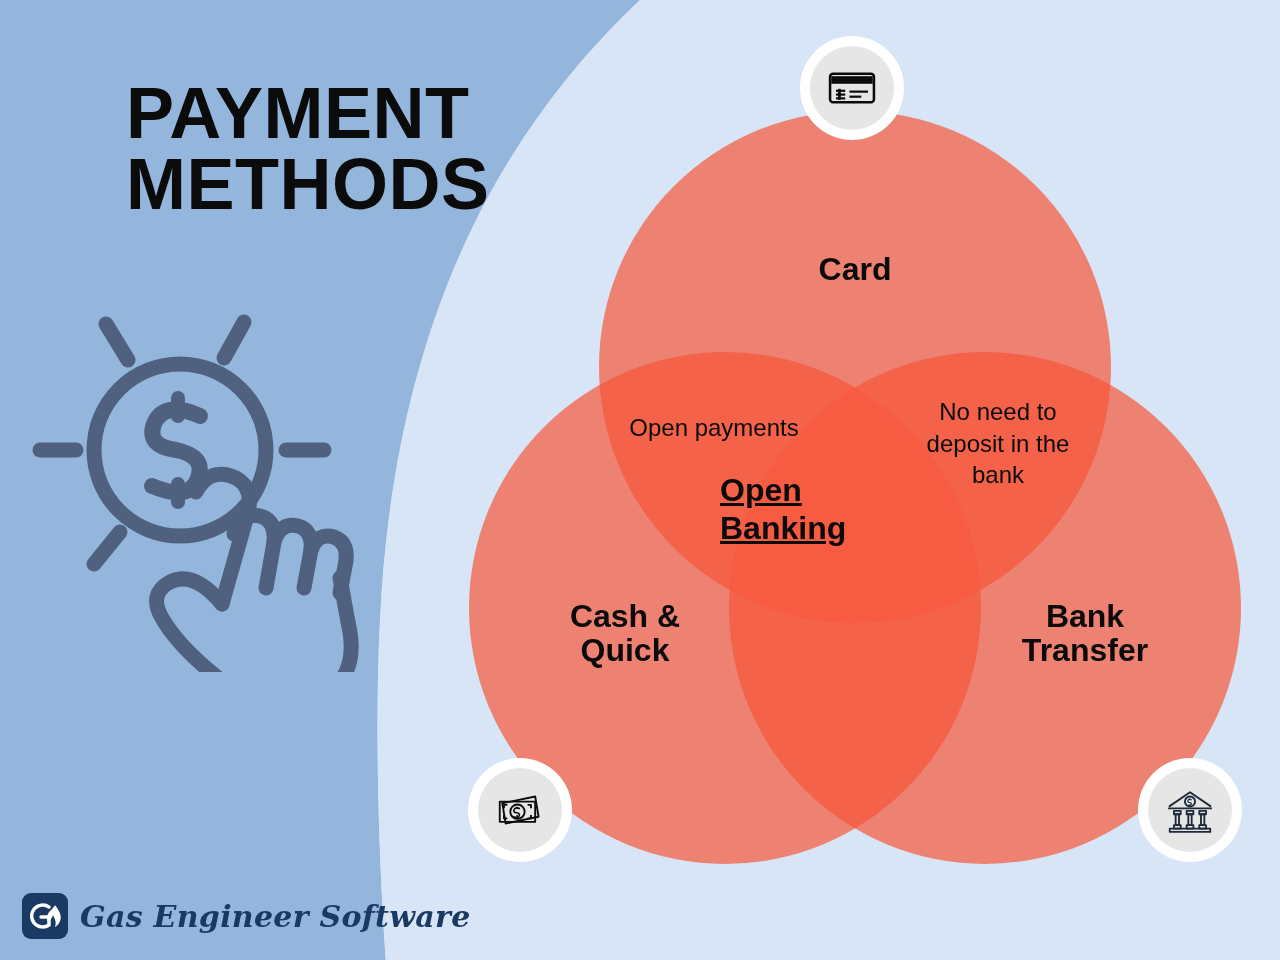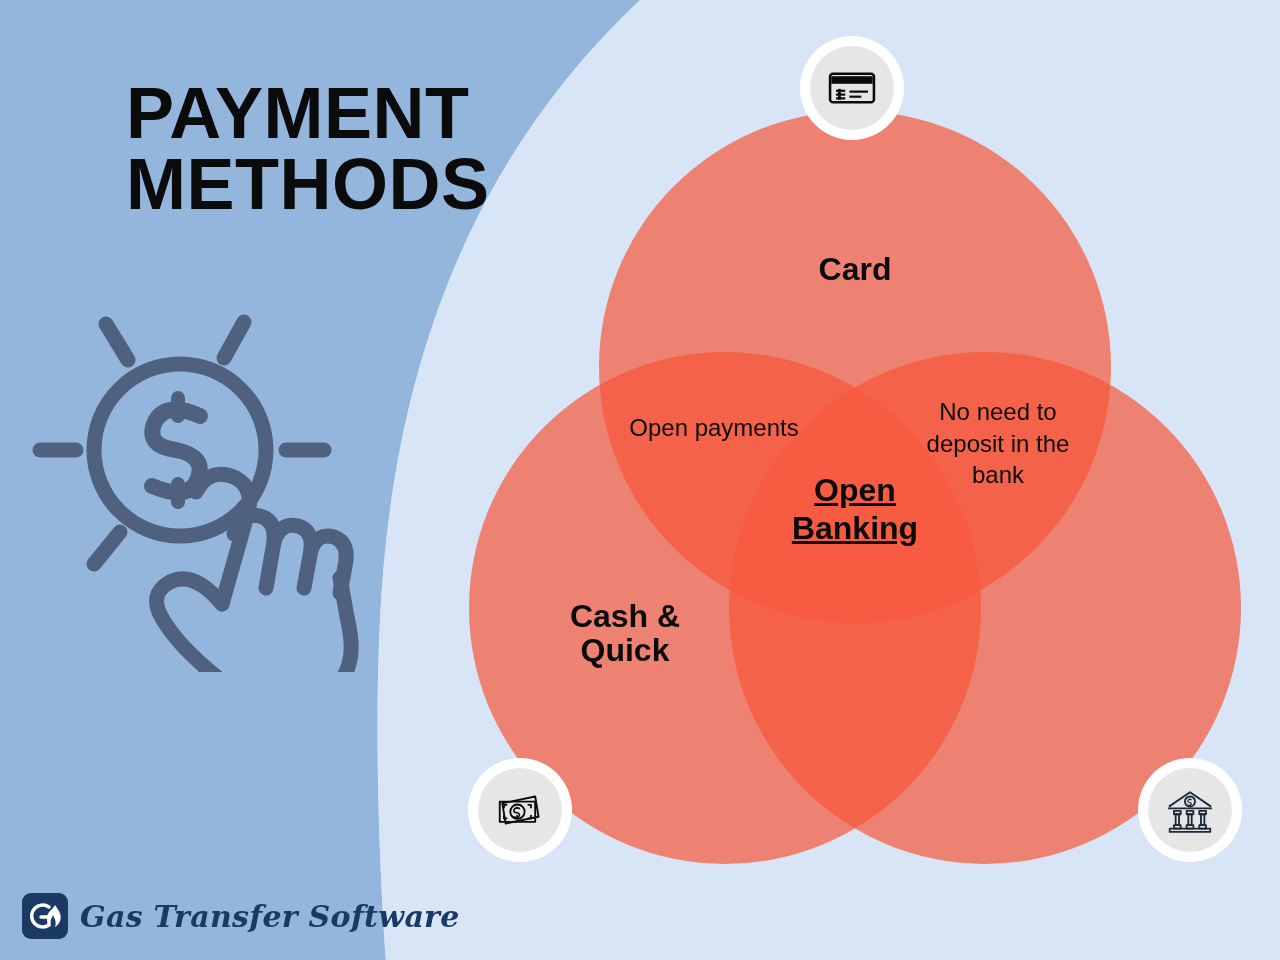--- a/index.html
+++ b/index.html
@@ -64,21 +64,21 @@
     line-height:1.06;
     pointer-events:none;
   }
   .lbl-card      { left:700px; top:253px; width:310px; font-size:32px;text-align:center; }
   .lbl-cash      { left:470px; top:600px; width:310px; font-size:32px; }
   .lbl-bank      { left:930px; top:600px; width:310px; font-size:32px; }
 
   .lbl-center {
     position:absolute;
     left:720px; top:472px; width:270px;
-    text-align:center;
+    text-align:left;
     font-size:32px; font-weight:bold;
     line-height:1.18;
     color:#0b0b0b;
     text-decoration:underline;
     text-underline-offset:2px;
   }
 
   .venn-note {
     position:absolute;
     color:#0b0b0b;
@@ -149,21 +149,21 @@
     </g>
   </svg>
 
   <div class="logo-wrap">
     <div class="logo-mark">
       <svg viewBox="0 0 46 46" width="46" height="46">
         <path d="M 27 14 a 11 11 0 1 0 0 18 l 0 -8 l -8 0" stroke="#ffffff" stroke-width="3.4" fill="none" stroke-linecap="round"></path>
         <path d="M 33 12 c 5 7 7 11 5 16 c -1.5 4 -5 6 -5 6 c 2 -6 -1 -9 -2 -12 c -1 4 -4 5 -3 10 c -3 -3 -4 -7 -2 -11 c 2 -4 6 -6 7 -9 z" fill="#ffffff"></path>
       </svg>
     </div>
-    <div class="logo-text">Gas Transfer Software</div>
+    <div class="logo-text">Gas Engineer Software</div>
   </div>
 
   <svg class="venn" viewBox="0 0 1280 960">
     <defs>
       <clipPath id="clipCard">
           <circle cx="855" cy="367" r="256"></circle>
         </clipPath>
       <clipPath id="clipCash">
           <circle cx="725" cy="608" r="256"></circle>
         </clipPath>
@@ -195,20 +195,24 @@
 
   <div class="venn-label lbl-card">
     <span>Card</span>
   </div>
 
   <div class="venn-label lbl-cash">
     <div>Cash &amp;</div>
     <div>Quick</div>
   </div>
 
+  <div class="venn-label lbl-bank">
+    <div>Bank</div>
+    <div>Transfer</div>
+  </div>
 
   <div class="lbl-center">
     <div>Open</div>
     <div>Banking</div>
   </div>
 
   <div class="venn-note note-quick">Open payments</div>
   <div class="venn-note note-deposit">No need to deposit in the bank</div>
 
   <div class="badge badge-card">

